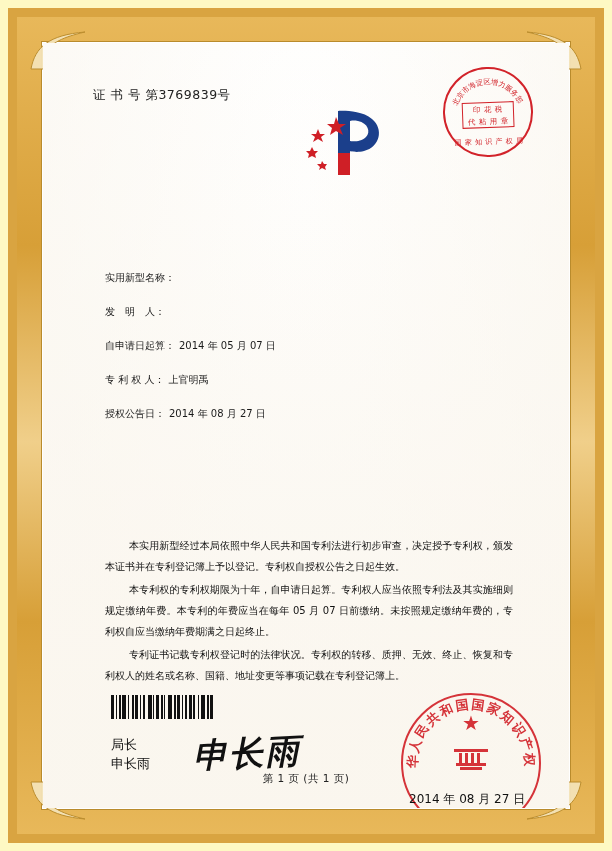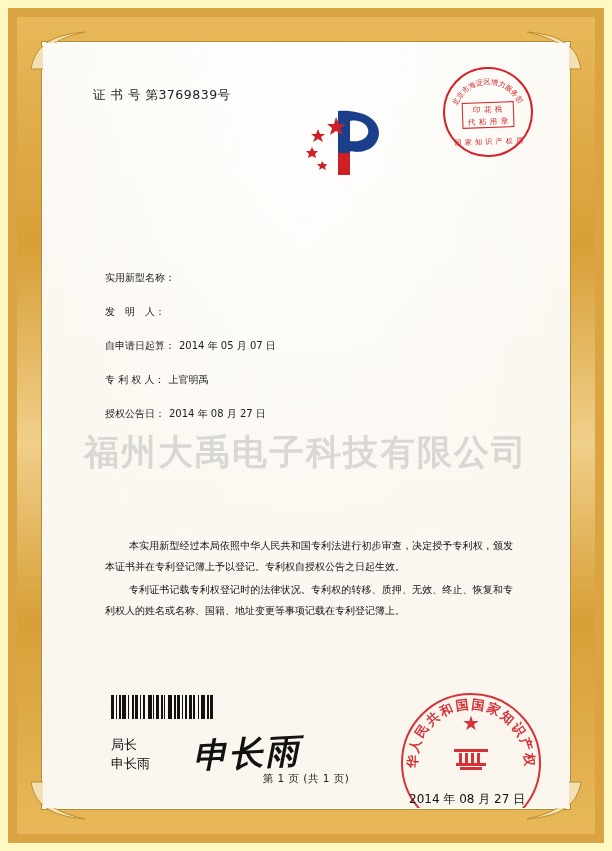--- a/index.html
+++ b/index.html
@@ -350,21 +350,20 @@
       <svg class="logo" viewBox="0 0 100 80">
         <path d="M40,74 L40,10 C40,10 62,8 74,18 C86,28 82,46 66,50 C58,52 52,50 52,50 L52,40 C52,40 62,42 68,36 C73,31 70,22 60,20 C55,19 52,20 52,20 L52,74 Z" fill="#1b3f8b"></path>
         <path d="M40,74 L40,52 L52,52 L52,74 Z" fill="#cf1f26"></path>
         <path d="M38,16 L41,23 L48,23 L42,27 L45,34 L38,30 L32,34 L34,27 L29,23 L36,23 Z" fill="#cf1f26"></path>
         <path d="M20,28 L22,33 L27,33 L23,36 L25,41 L20,38 L15,41 L17,36 L13,33 L18,33 Z" fill="#cf1f26"></path>
         <path d="M14,46 L16,50 L20,50 L17,53 L18,57 L14,55 L10,57 L11,53 L8,50 L12,50 Z" fill="#cf1f26"></path>
         <path d="M24,60 L26,63 L29,63 L27,66 L28,69 L24,67 L21,69 L22,66 L19,63 L23,63 Z" fill="#cf1f26"></path>
       </svg>
 
 
-      <div class="watermark">福州大禹电子科技有限公司</div>
 
       <div class="fields">
         <div class="field-row">
           <span class="field-label">实用新型名称：</span>
         </div>
         <div class="field-row">
           <span class="field-label">发　明　人：</span>
         </div>
         <div class="field-row">
           <span class="field-label">自申请日起算：</span>
@@ -375,20 +374,21 @@
           <span class="field-value">上官明禹</span>
         </div>
         <div class="field-row">
           <span class="field-label">授权公告日：</span>
           <span class="field-value">2014 年 08 月 27 日</span>
         </div>
       </div>
 
       <div class="body-text">
         <p>本实用新型经过本局依照中华人民共和国专利法进行初步审查，决定授予专利权，颁发本证书并在专利登记簿上予以登记。专利权自授权公告之日起生效。</p>
+        <p>本专利权的专利权期限为十年，自申请日起算。专利权人应当依照专利法及其实施细则规定缴纳年费。本专利的年费应当在每年 05 月 07 日前缴纳。未按照规定缴纳年费的，专利权自应当缴纳年费期满之日起终止。</p>
         <p>专利证书记载专利权登记时的法律状况。专利权的转移、质押、无效、终止、恢复和专利权人的姓名或名称、国籍、地址变更等事项记载在专利登记簿上。</p>
       </div>
 
       <div class="barcode">
         <i style="width:3px"></i>
           <i style="width:2px;background:transparent"></i>
         <i style="width:1px"></i>
           <i style="width:2px;background:transparent"></i>
         <i style="width:2px"></i>
           <i style="width:1px;background:transparent"></i>

